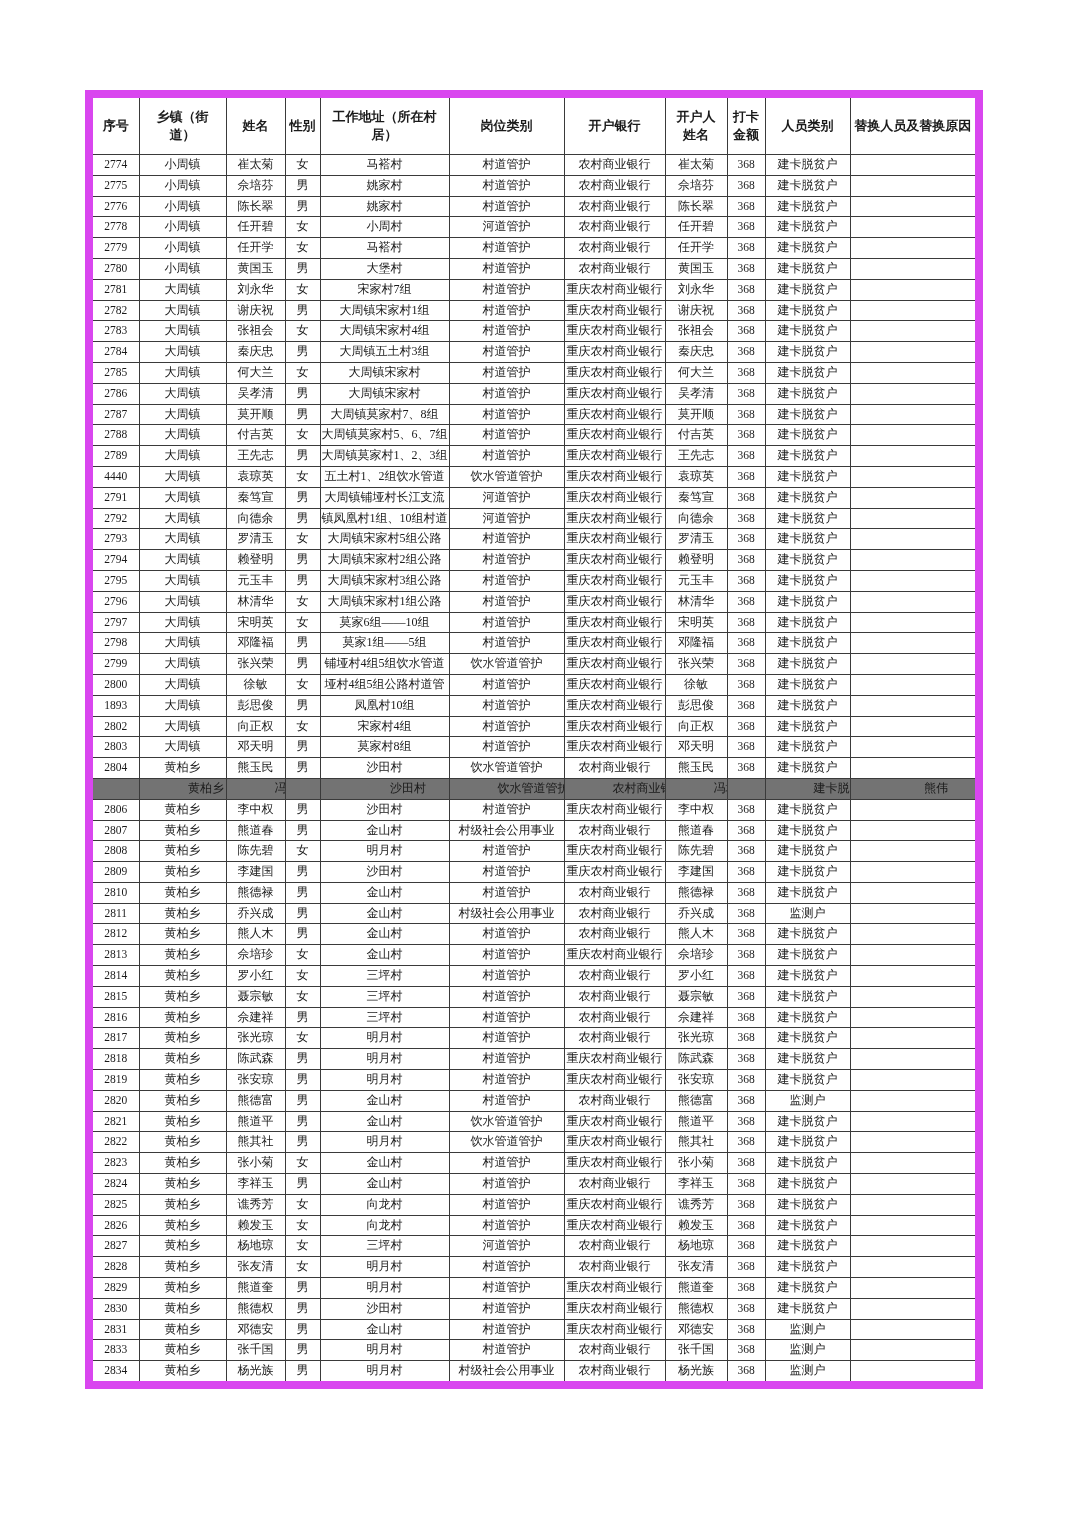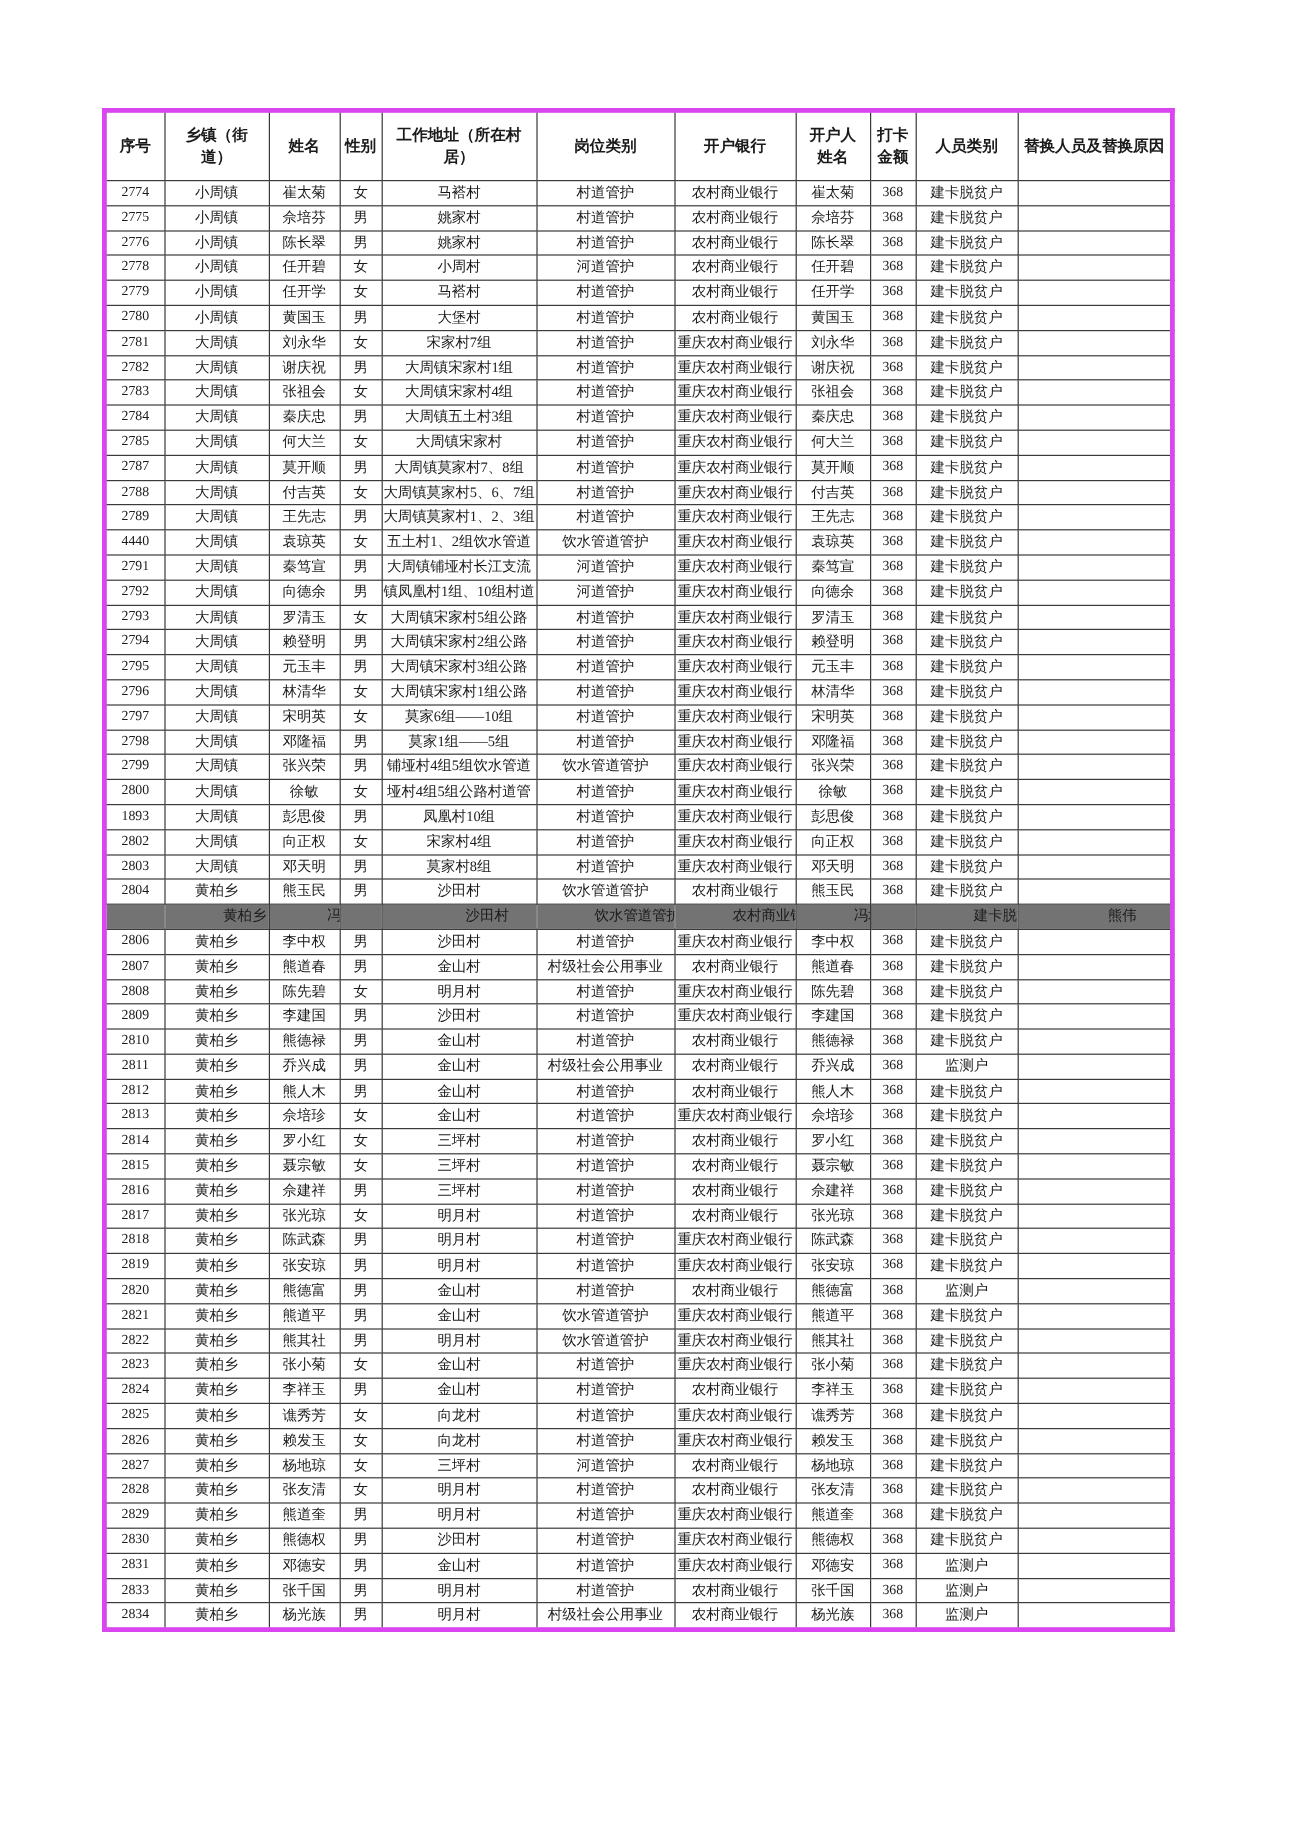--- a/index.html
+++ b/index.html
@@ -4,21 +4,21 @@
 <style>
   html,body{margin:0;padding:0;background:#ffffff;}
   body{
     width:1074px;height:1520px;position:relative;
     font-family:"Liberation Serif","DejaVu Serif",serif;
     color:#1a1a1a;
   }
   .sheet{position:absolute;left:85px;top:90px;}
   table{
     border-collapse:collapse;table-layout:fixed;width:890px;
-    border:4px solid #d946ef;
+    border:8px solid #d946ef;
   }
   th,td{border:1px solid #3a3a3a;vertical-align:middle;text-align:center;}
   th{
     height:56px;font-size:13px;font-weight:bold;
     white-space:pre-line;padding:0 2px;line-height:1.35;
     overflow:hidden;
   }
   td{
     height:19.8px;line-height:19.8px;font-size:12px;
     padding:0 1px;white-space:nowrap;overflow:hidden;
@@ -201,20 +201,33 @@
           <td>女</td>
           <td>大周镇宋家村</td>
           <td>村道管护</td>
           <td>重庆农村商业银行</td>
           <td>何大兰</td>
           <td class="num">368</td>
           <td>建卡脱贫户</td>
           <td></td>
         </tr>
         <tr>
+          <td class="num">2786</td>
+          <td>大周镇</td>
+          <td>吴孝清</td>
+          <td>男</td>
+          <td>大周镇宋家村</td>
+          <td>村道管护</td>
+          <td>重庆农村商业银行</td>
+          <td>吴孝清</td>
+          <td class="num">368</td>
+          <td>建卡脱贫户</td>
+          <td></td>
+        </tr>
+        <tr>
           <td class="num">2787</td>
           <td>大周镇</td>
           <td>莫开顺</td>
           <td>男</td>
           <td>大周镇莫家村7、8组</td>
           <td>村道管护</td>
           <td>重庆农村商业银行</td>
           <td>莫开顺</td>
           <td class="num">368</td>
           <td>建卡脱贫户</td>

